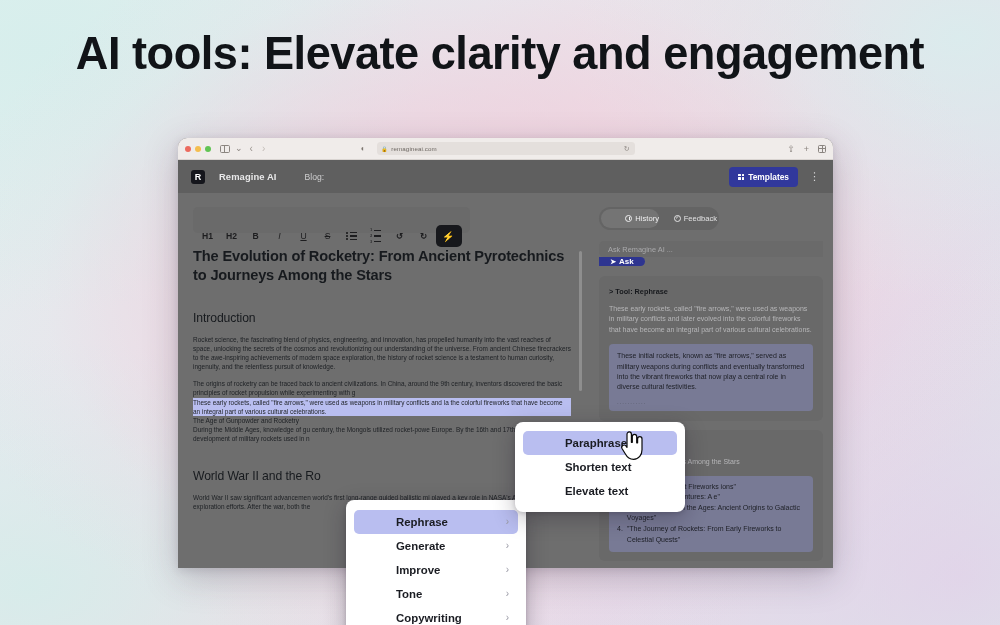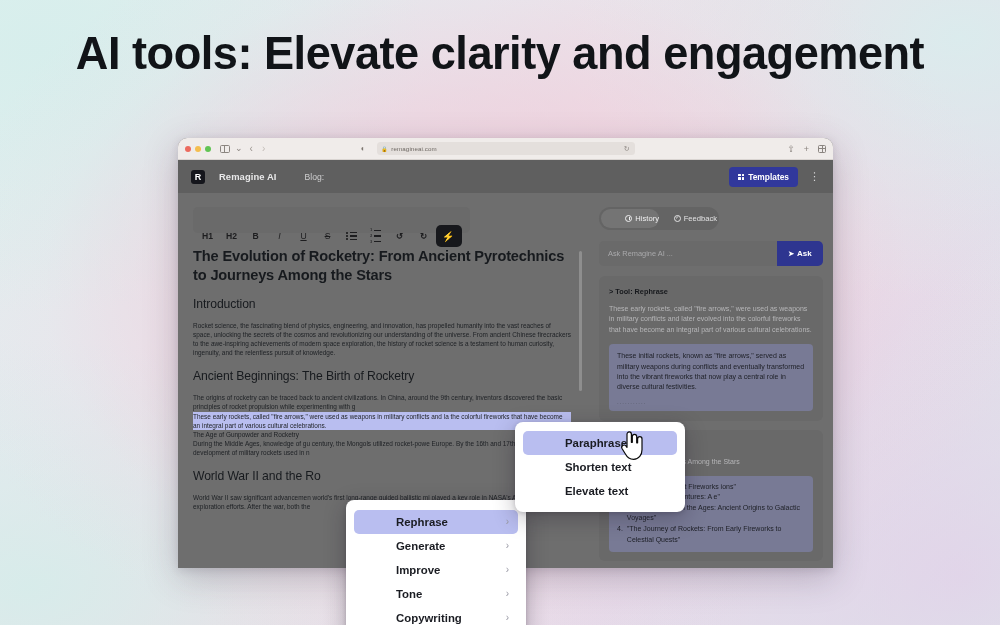--- a/index.html
+++ b/index.html
@@ -120,21 +120,21 @@
   .fmt-btn.ai { background: #17181c; color: #fff; border-radius: 5px; min-width: 26px; height: 22px; font-size: 10px; }
   .list-ic { display:flex; flex-direction:column; gap:1.6px; }
   .list-ic span { display:flex; align-items:center; gap:1.6px; }
   .list-ic b { width:1.6px; height:1.6px; background:#1d1d1f; border-radius:50%; display:block; }
   .list-ic u { width:7px; height:1.2px; background:#1d1d1f; display:block; text-decoration:none; }
   .list-ic em { font-size:3.2px; font-style:normal; color:#1d1d1f; width:2px; }
 
   
   .doc { margin: 14px 0 0 15px; width: 378px; position: relative; color: #171a1e; }
   .doc h1 { font-size: 14.6px; line-height: 19px; font-weight: 700; letter-spacing: -0.15px; }
-  .doc h2 { font-size: 12.2px; line-height: 17px; font-weight: 400; margin-top: 11px; letter-spacing: -0.1px; }
+  .doc h2 { font-size: 12.2px; line-height: 17px; font-weight: 400; margin-top: 25px; letter-spacing: -0.1px; }
   .doc p { font-size: 6.45px; line-height: 9.1px; margin-top: 8px; color: #1d2024; }
   .doc p.tight { margin-top: 0; }
   .sel { background: #b9bef0; }
   .scrollbar {
     position: absolute; right: -11px; top: 4px;
     width: 2.6px; height: 140px; border-radius: 2px; background: #8e8e8e;
   }
 
   
   .tabs {
@@ -145,21 +145,21 @@
   .tab {
     flex: 1; height: 19px; border-radius: 11px;
     display: flex; align-items: center; justify-content: flex-end; gap: 3px;
     font-size: 7.6px; color: #e3e3e4; cursor: pointer; border: none; background: transparent;
   }
   .tab.active { background: #747474; color: #f0f0f1; }
   .circ-ic { width: 7px; height: 7px; border-radius: 50%; border: 1px solid currentColor; position: relative; }
   .circ-ic.clock::after { content:""; position:absolute; left:2.6px; top:1.4px; width:0.9px; height:2.2px; background:currentColor; }
   .circ-ic.check::after { content:"✓"; position:absolute; left:0.6px; top:-2.2px; font-size:5px; }
 
-  .ask-row { margin: 11px 10px 0 10px; display: flex; height: 25px; }
+  .ask-row { margin: 11px 10px 0 10px; display: flex; height: 25px; flex-direction: column; }
   .ask-input {
     flex: 1; background: #6a6a6a; border-radius: 5px 0 0 5px;
     display: flex; align-items: center; padding: 0 9px;
     font-size: 7.4px; color: #a9a9ab;
   }
   .ask-btn {
     width: 46px; background: #2e3590; color: #fff;
     border-radius: 0 5px 5px 0; font-size: 8px; font-weight: 600;
     display: flex; align-items: center; justify-content: center; gap: 3px;
     border: none; cursor: pointer;
@@ -334,21 +334,20 @@
               <button class="fmt-btn">↺</button>
               <button class="fmt-btn">↻</button>
               <button class="fmt-btn ai">⚡</button>
             </div>
 
             <div class="doc">
               <div class="scrollbar"></div>
               <h1>The Evolution of Rocketry: From Ancient Pyrotechnics to Journeys Among the Stars</h1>
               <h2>Introduction</h2>
               <p>Rocket science, the fascinating blend of physics, engineering, and innovation, has propelled humanity into the vast reaches of space, unlocking the secrets of the cosmos and revolutionizing our understanding of the universe. From ancient Chinese firecrackers to the awe-inspiring achievements of modern space exploration, the history of rocket science is a testament to human curiosity, ingenuity, and the relentless pursuit of knowledge.</p>
-              <h2>Ancient Beginnings: The Birth of Rocketry</h2>
               <p>The origins of rocketry can be traced back to ancient civilizations. In China, around the 9th century, inventors discovered the basic principles of rocket propulsion while experimenting with g</p>
               <p class="tight sel">These early rockets, called "fire arrows," were used as weapons in military conflicts and la the colorful fireworks that have become an integral part of various cultural celebrations.</p>
               <p class="tight">The Age of Gunpowder and Rocketry</p>
               <p class="tight">During the Middle Ages, knowledge of gu century, the Mongols utilized rocket-powe Europe. By the 16th and 17th centuries, ro development of military rockets used in n</p>
               <h2>World War II and the Ro</h2>
               <p>World War II saw significant advancemen world's first long-range guided ballistic mi played a key role in NASA's Apollo progra exploration efforts. After the war, both the</p>
             </div>
           </div>
 
           <div class="right-col">

